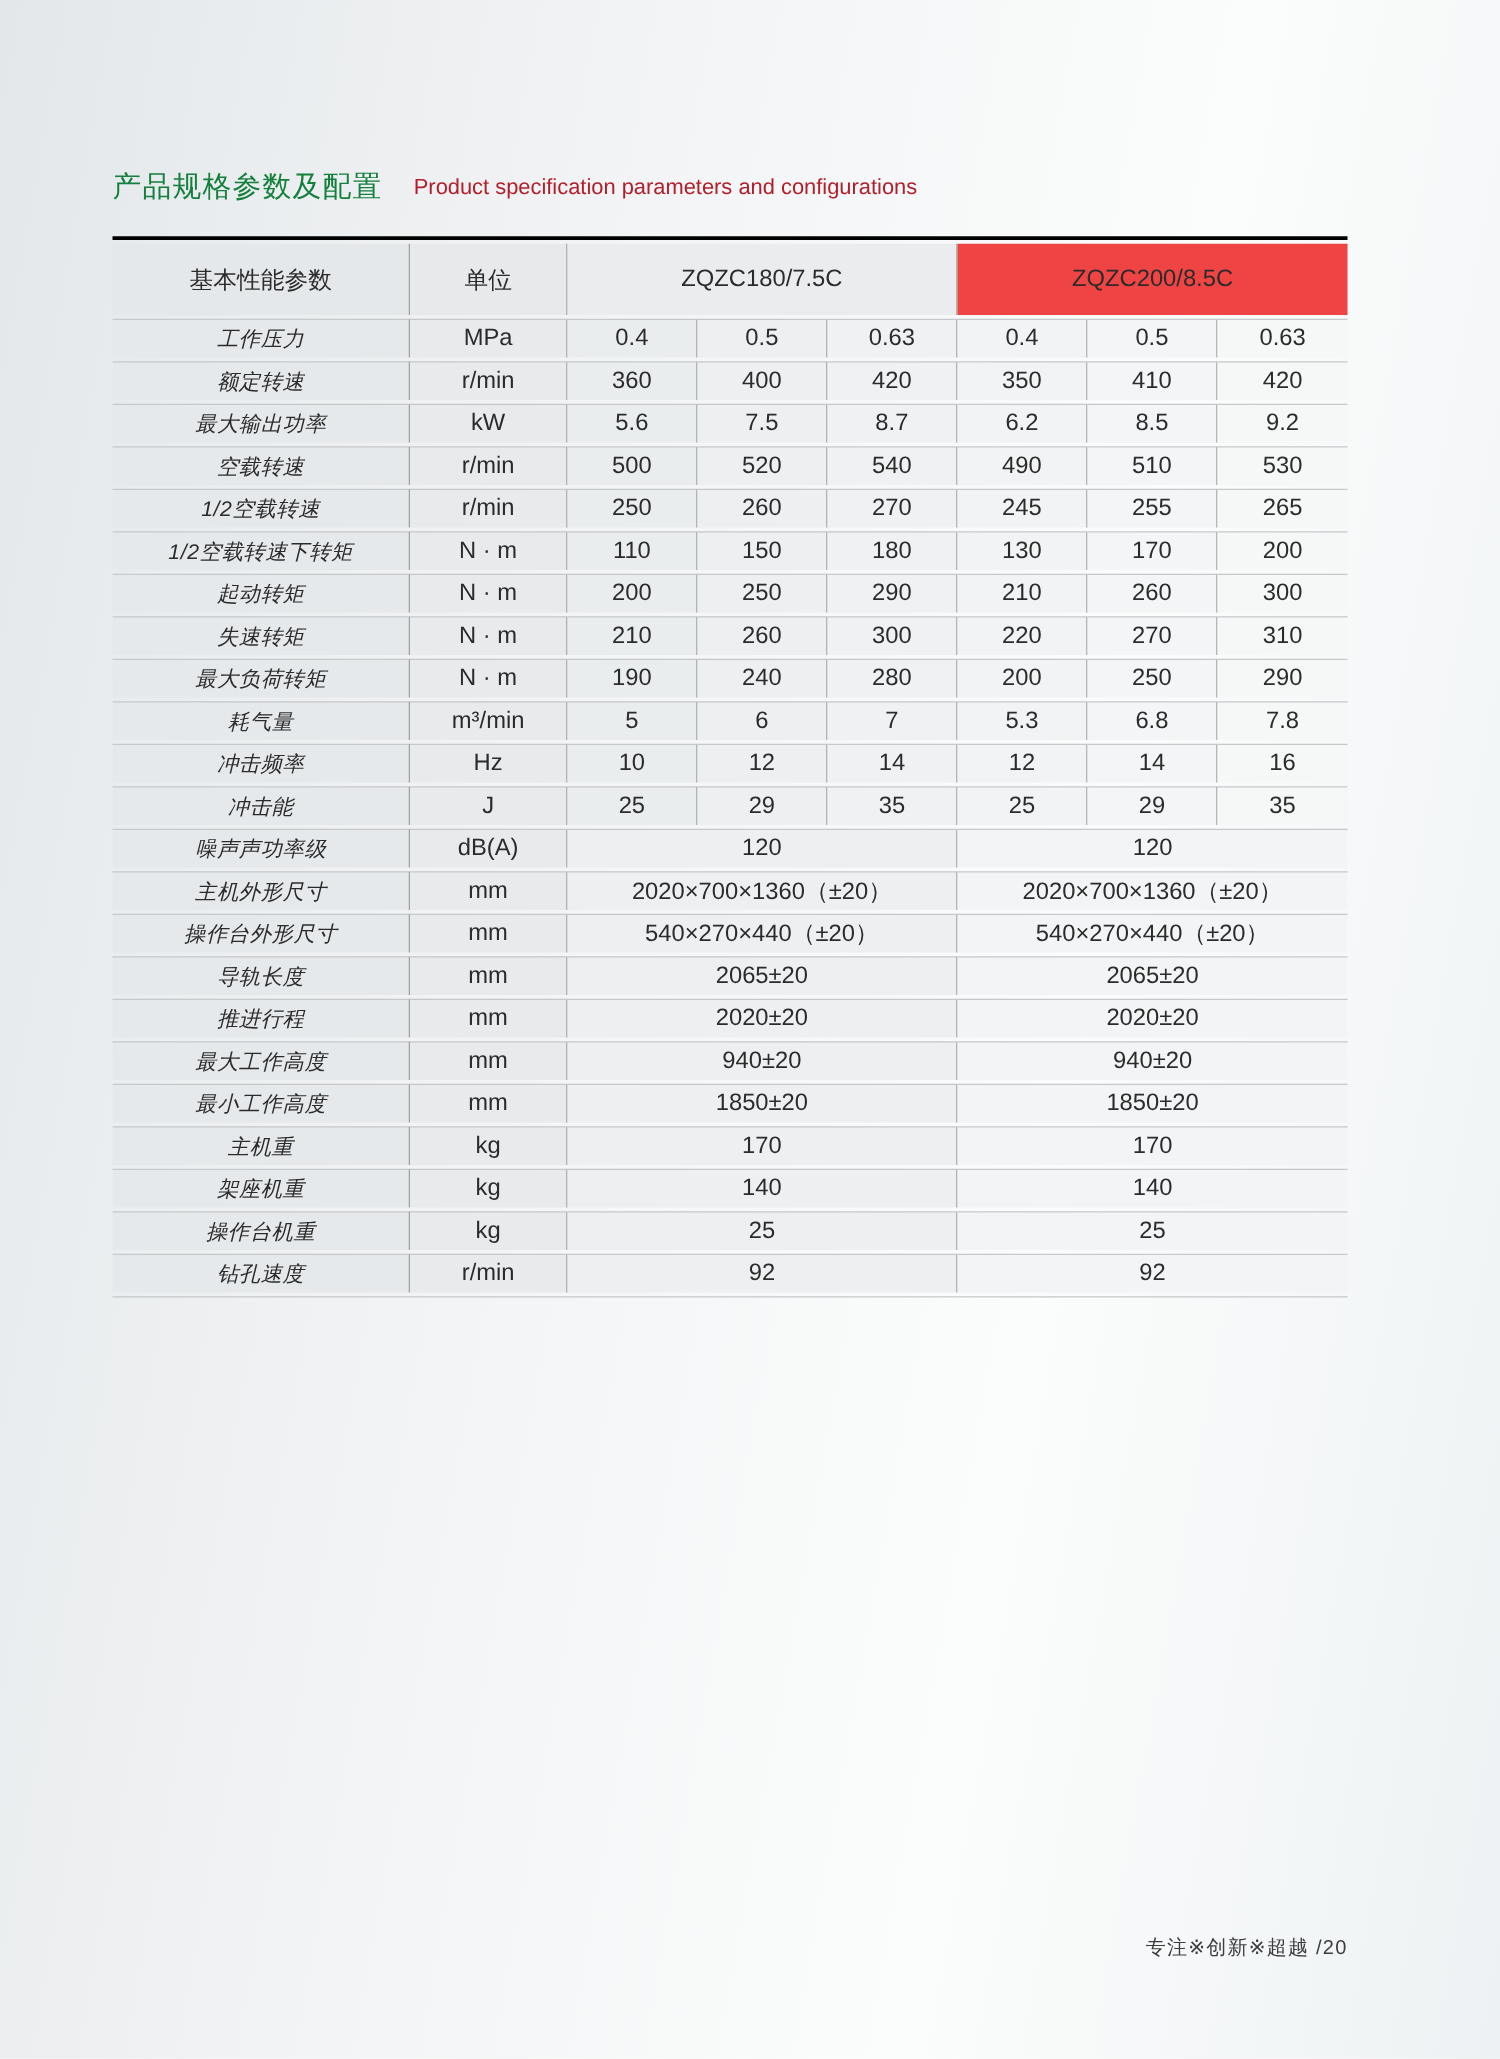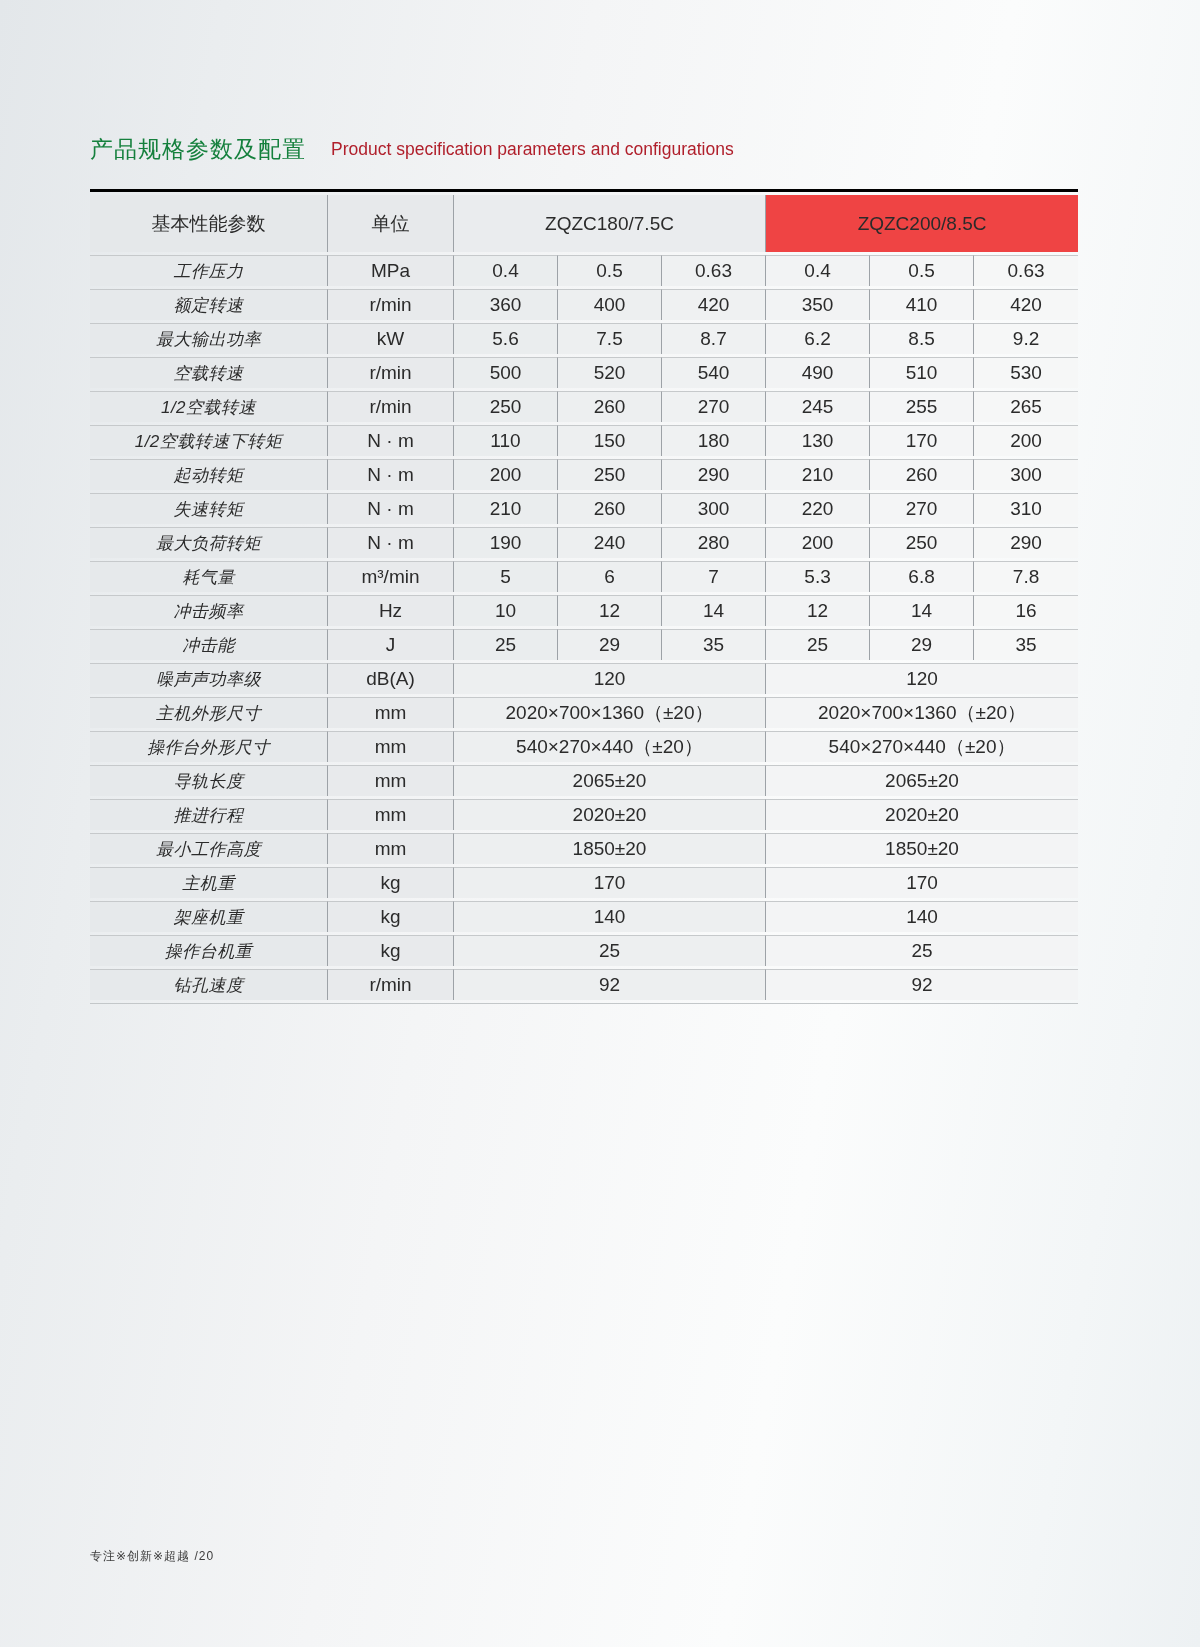--- a/index.html
+++ b/index.html
@@ -50,21 +50,21 @@
   .bg-g1 { background: #edeff0; }
   .bg-g2 { background: #f3f4f5; }
   thead td.bg-param { background: #e5e8ea; }
   thead td.bg-unit  { background: #e7e9eb; }
   thead td.bg-g1 { background: #eaecee; }
   thead td.bg-g2 { background: #ef4444; }
 
   
   .footer {
     position: absolute; top: 1548px; left: 0; width: 988px;
-    text-align: left; font-size: 12px; color: #3c3c3c; letter-spacing: 1px;
+    text-align: right; font-size: 16px; color: #3c3c3c; letter-spacing: 1px;
   }
 </style>
 </head>
 <body>
 
 <div class="page">
 
   <div class="title-row">
     <span class="title-zh">产品规格参数及配置</span><span class="title-en">Product specification parameters and configurations</span>
   </div>
@@ -234,20 +234,26 @@
             <td class="bg-g1 br" colspan="3">2065±20</td>
             <td class="bg-g2" colspan="3">2065±20</td>
           </tr>
           <tr>
             <td class="lbl bg-param br">推进行程</td>
             <td class="bg-unit br">mm</td>
             <td class="bg-g1 br" colspan="3">2020±20</td>
             <td class="bg-g2" colspan="3">2020±20</td>
           </tr>
           <tr>
+            <td class="lbl bg-param br">最大工作高度</td>
+            <td class="bg-unit br">mm</td>
+            <td class="bg-g1 br" colspan="3">940±20</td>
+            <td class="bg-g2" colspan="3">940±20</td>
+          </tr>
+          <tr>
             <td class="lbl bg-param br">最小工作高度</td>
             <td class="bg-unit br">mm</td>
             <td class="bg-g1 br" colspan="3">1850±20</td>
             <td class="bg-g2" colspan="3">1850±20</td>
           </tr>
           <tr>
             <td class="lbl bg-param br">主机重</td>
             <td class="bg-unit br">kg</td>
             <td class="bg-g1 br" colspan="3">170</td>
             <td class="bg-g2" colspan="3">170</td>

